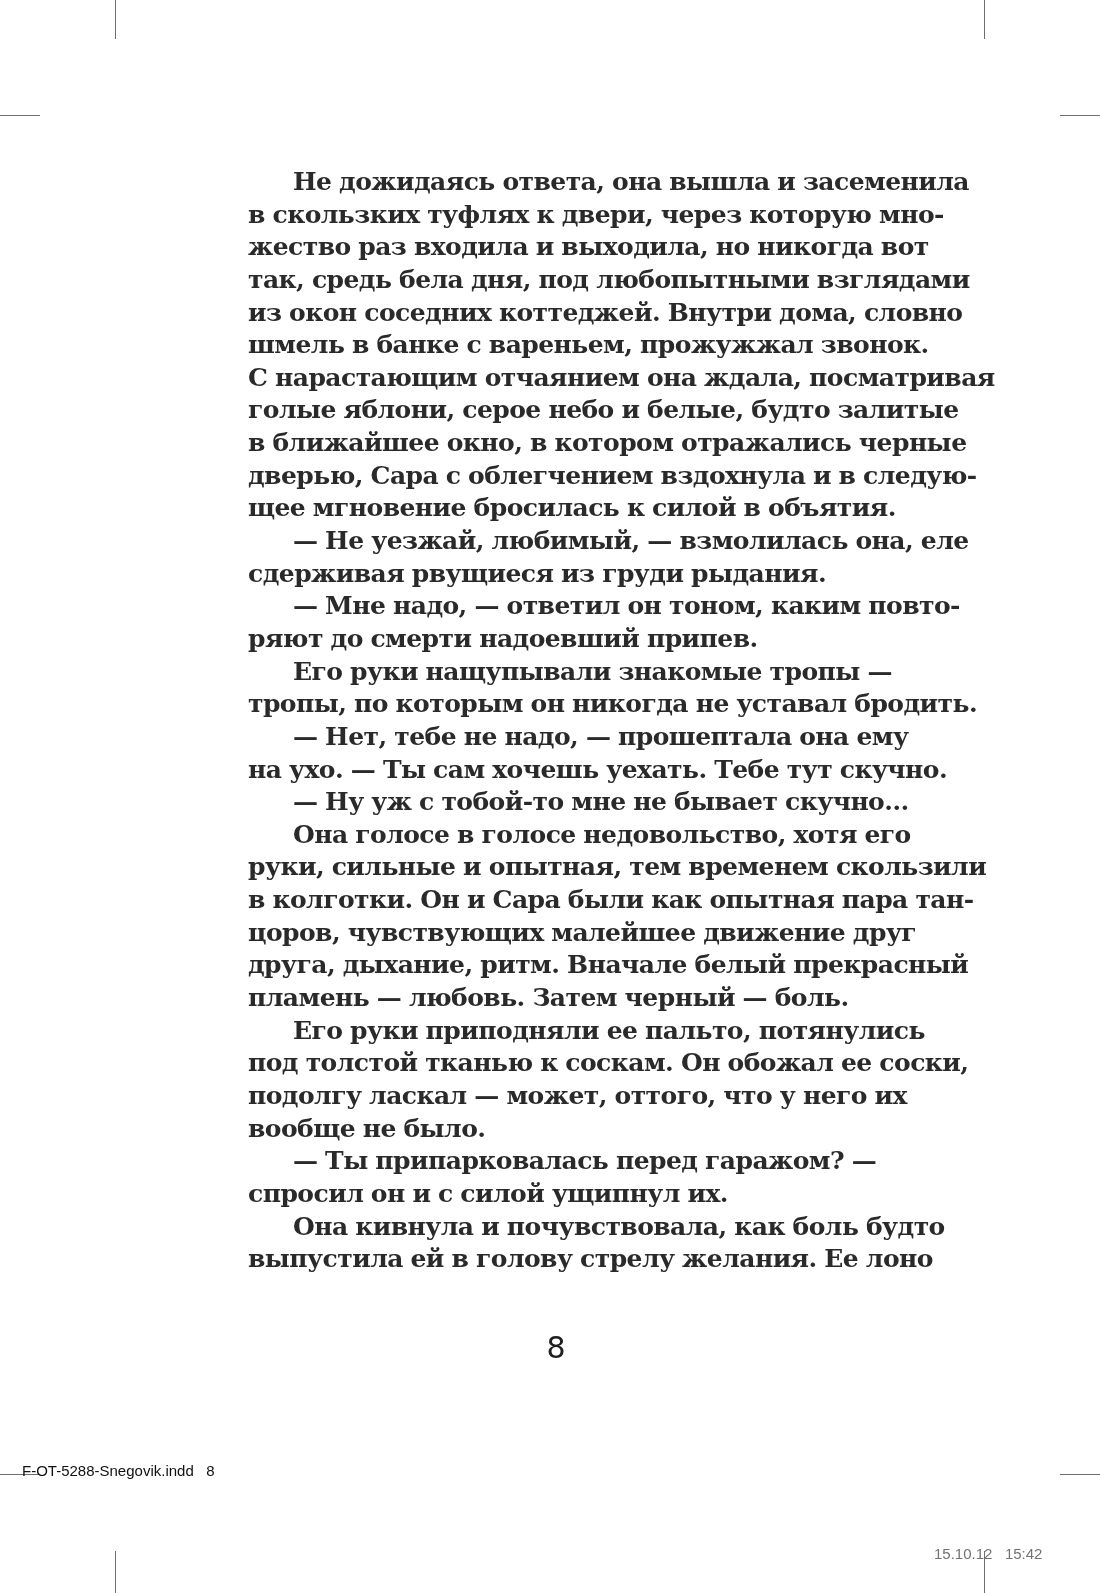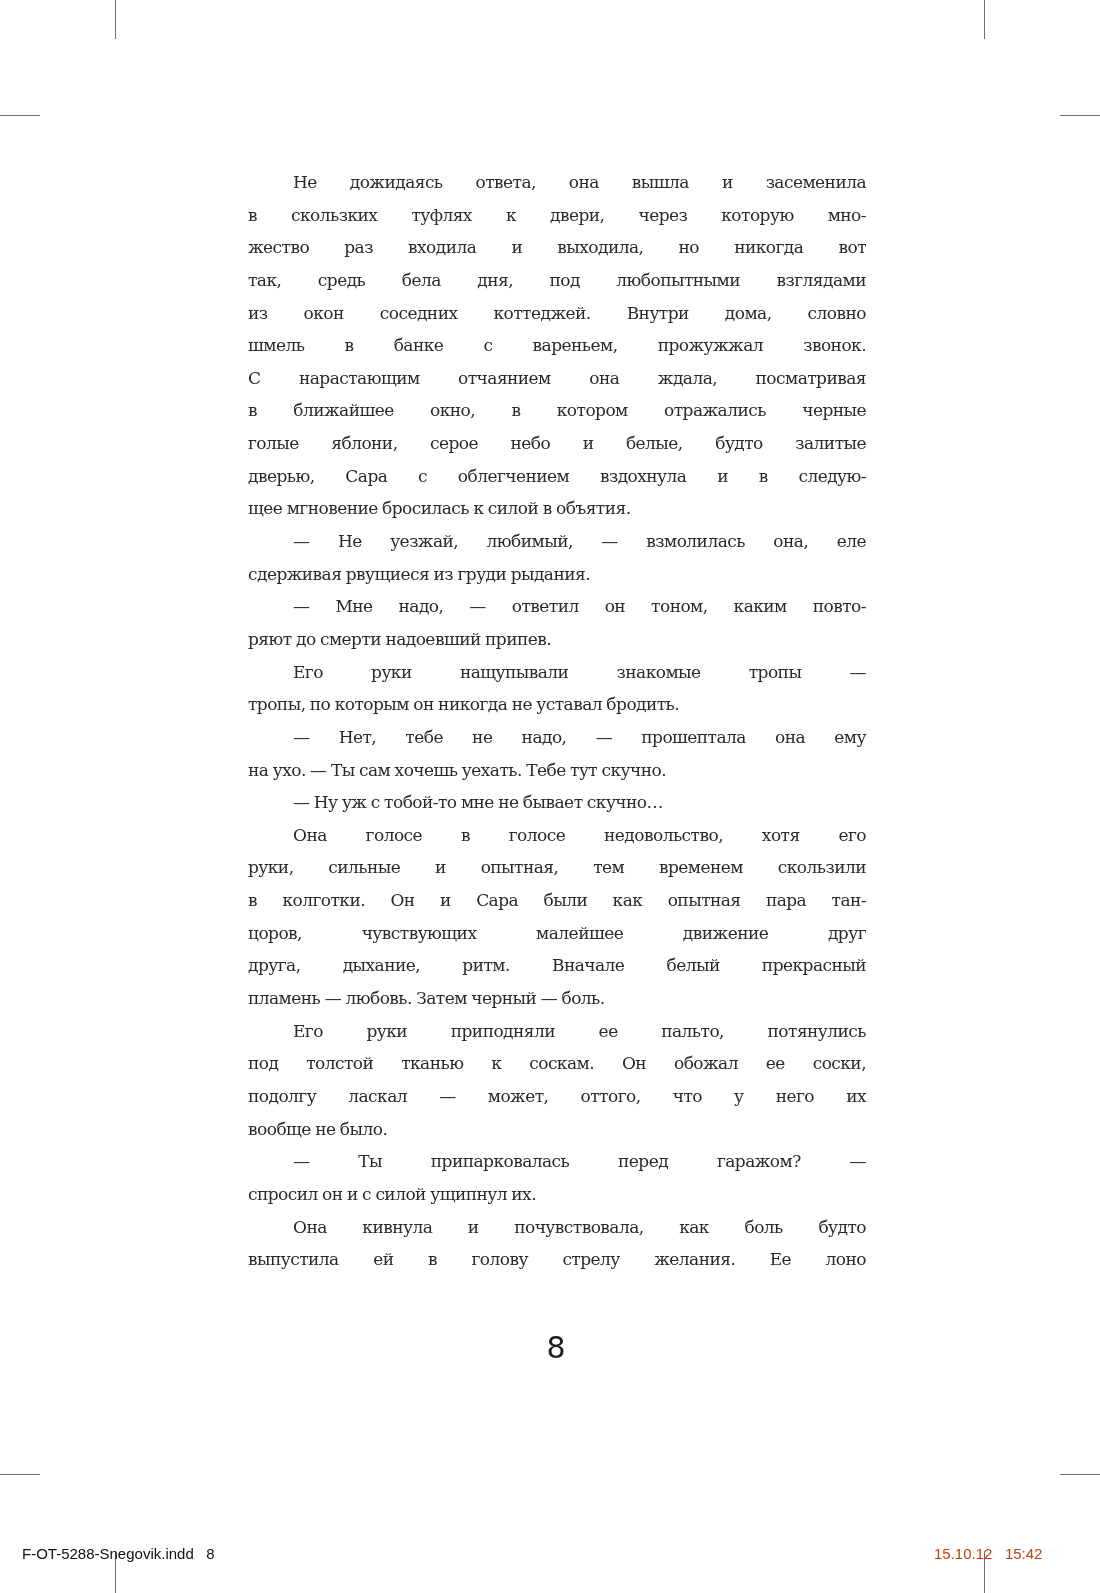--- a/index.html
+++ b/index.html
@@ -19,25 +19,26 @@
     }
     .crop.v { width: 1px; }
     .crop.h { height: 1px; }
 
     .text-block {
       position: absolute;
       left: 248px;
       top: 166px;
       width: 618px;
       font-family: "DejaVu Serif", "Liberation Serif", serif;
-      font-size: 17px;
+      font-size: 25px;
       line-height: 32.65px;
       color: #2a2a2a;
       letter-spacing: -0.55px;
       word-spacing: -0.5px;
+      font-weight: bold;
     }
     .line {
       display: block;
       white-space: nowrap;
       text-align: justify;
       text-align-last: justify;
       height: 32.65px;
       overflow: visible;
     }
     .line.indent { padding-left: 45px; }
@@ -49,33 +50,33 @@
       width: 1112px;
       top: 1330px;
       text-align: center;
       font-family: "DejaVu Sans", "Liberation Sans", sans-serif;
       font-size: 30px;
       color: #1e1e1e;
     }
     .slug-left {
       position: absolute;
       left: 22px;
-      top: 1545px;
+      top: 1462px;
       font-family: "Liberation Sans", "DejaVu Sans", sans-serif;
       font-size: 15px;
       color: #111;
       white-space: pre;
     }
     .slug-right {
       position: absolute;
       left: 934px;
       top: 1545px;
       font-family: "Liberation Sans", "DejaVu Sans", sans-serif;
       font-size: 15px;
-      color: #c2410c;
+      color: #737373;
       white-space: pre;
     }
   </style>
 </head>
 <body>
 
 <div class="crop v" style="left:115px; top:0; height:39px;"></div>
 <div class="crop h" style="left:0; top:115px; width:40px;"></div>
 <div class="crop v" style="left:984px; top:0; height:39px;"></div>
 <div class="crop h" style="left:1060px; top:115px; width:40px;"></div>
@@ -85,22 +86,22 @@
 <div class="crop v" style="left:984px; top:1551px; height:42px;"></div>
 
 <div class="text-block" id="text-block">
     <span class="line indent">Не дожидаясь ответа, она вышла и засеменила</span>
     <span class="line">в скользких туфлях к двери, через которую мно-</span>
     <span class="line">жество раз входила и выходила, но никогда вот</span>
     <span class="line">так, средь бела дня, под любопытными взглядами</span>
     <span class="line">из окон соседних коттеджей. Внутри дома, словно</span>
     <span class="line">шмель в банке с вареньем, прожужжал звонок.</span>
     <span class="line">С нарастающим отчаянием она ждала, посматривая</span>
+    <span class="line">голые яблони, серое небо и белые, будто залитые</span>
     <span class="line">в ближайшее окно, в котором отражались черные</span>
-    <span class="line">голые яблони, серое небо и белые, будто залитые</span>
     <span class="line">дверью, Сара с облегчением вздохнула и в следую-</span>
     <span class="line last">щее мгновение бросилась к силой в объятия.</span>
     <span class="line indent">— Не уезжай, любимый, — взмолилась она, еле</span>
     <span class="line last">сдерживая рвущиеся из груди рыдания.</span>
     <span class="line indent">— Мне надо, — ответил он тоном, каким повто-</span>
     <span class="line last">ряют до смерти надоевший припев.</span>
     <span class="line indent">Его руки нащупывали знакомые тропы —</span>
     <span class="line last">тропы, по которым он никогда не уставал бродить.</span>
     <span class="line indent">— Нет, тебе не надо, — прошептала она ему</span>
     <span class="line last">на ухо. — Ты сам хочешь уехать. Тебе тут скучно.</span>

